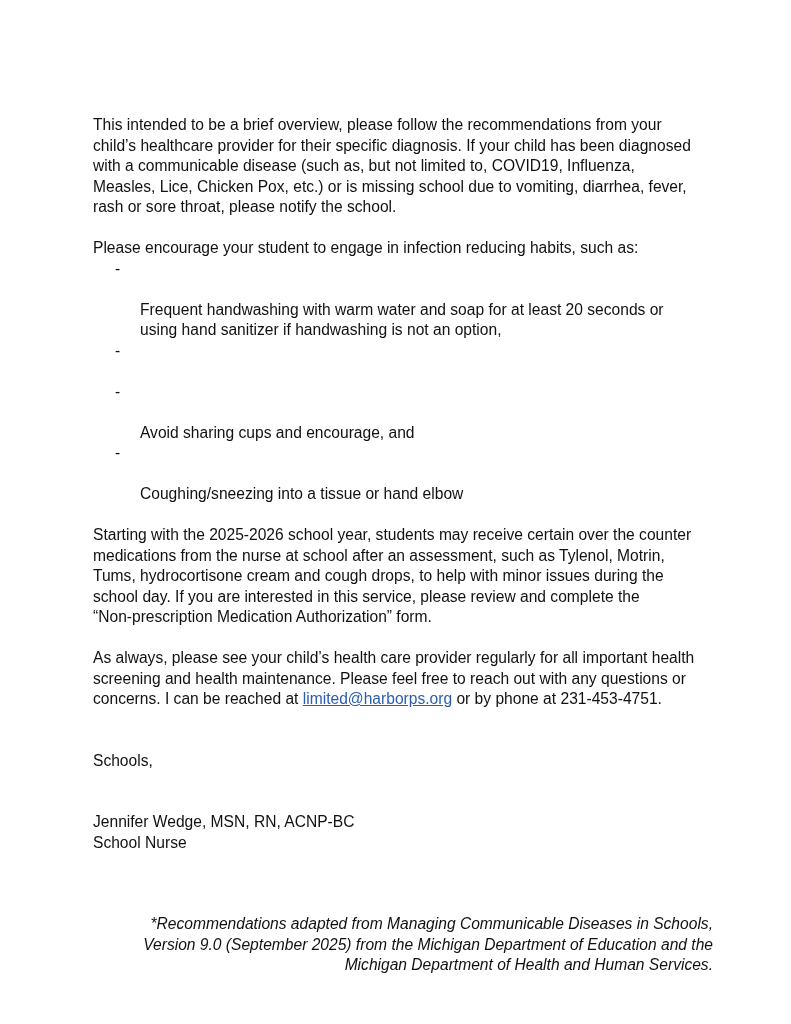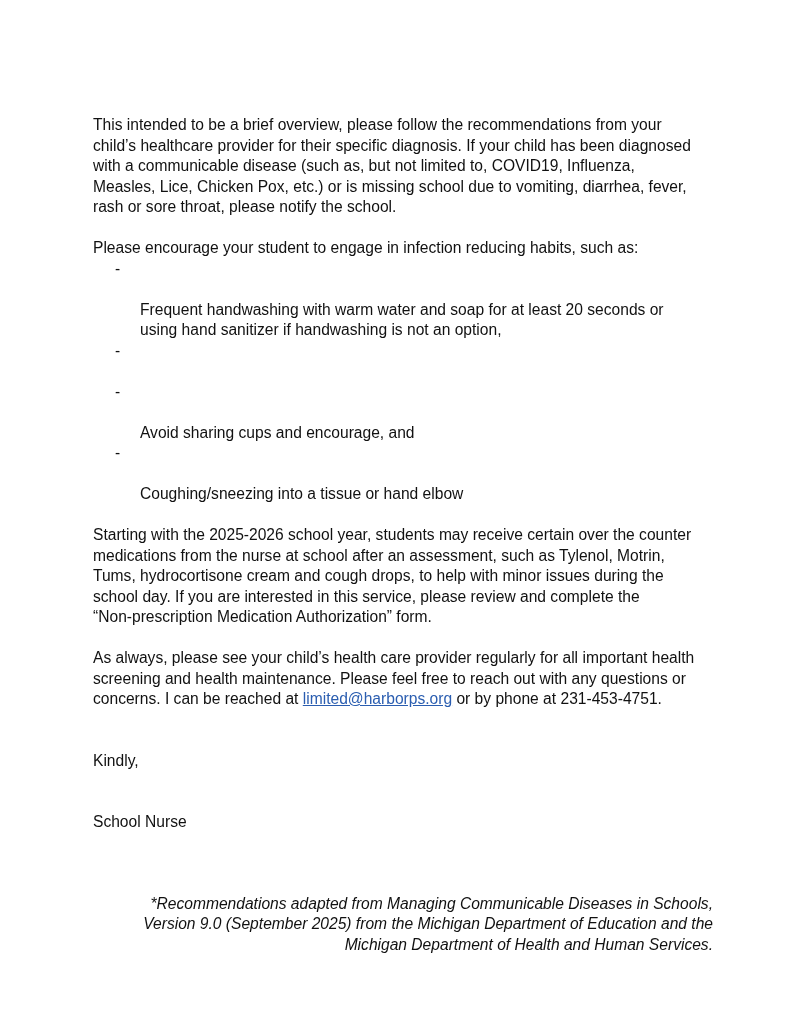--- a/index.html
+++ b/index.html
@@ -90,23 +90,24 @@
   <p class="para">Starting with the 2025-2026 school year, students may receive certain over the counter
 medications from the nurse at school after an assessment, such as Tylenol, Motrin,
 Tums, hydrocortisone cream and cough drops, to help with minor issues during the
 school day. If you are interested in this service, please review and complete the
 “Non-prescription Medication Authorization” form.</p>
 
   <p><span>As always, please see your child’s health care provider regularly for all important health
 screening and health maintenance. Please feel free to reach out with any questions or
 concerns. I can be reached at </span><a class="email" href="mailto:jwedge@harborps.org">limited@harborps.org</a><span> or by phone at 231-453-4751.</span></p>
 
-  <p class="closing">Kindly,</p>
+  <p class="closing">Schools,</p>
 
   <div class="signature">
+    <p>Jennifer Wedge, MSN, RN, ACNP-BC</p>
     <p>School Nurse</p>
   </div>
 
   <p class="footnote">*Recommendations adapted from Managing Communicable Diseases in Schools,
 Version 9.0 (September 2025) from the Michigan Department of Education and the
 Michigan Department of Health and Human Services.</p>
 
 </div>
 
 </body></html>

